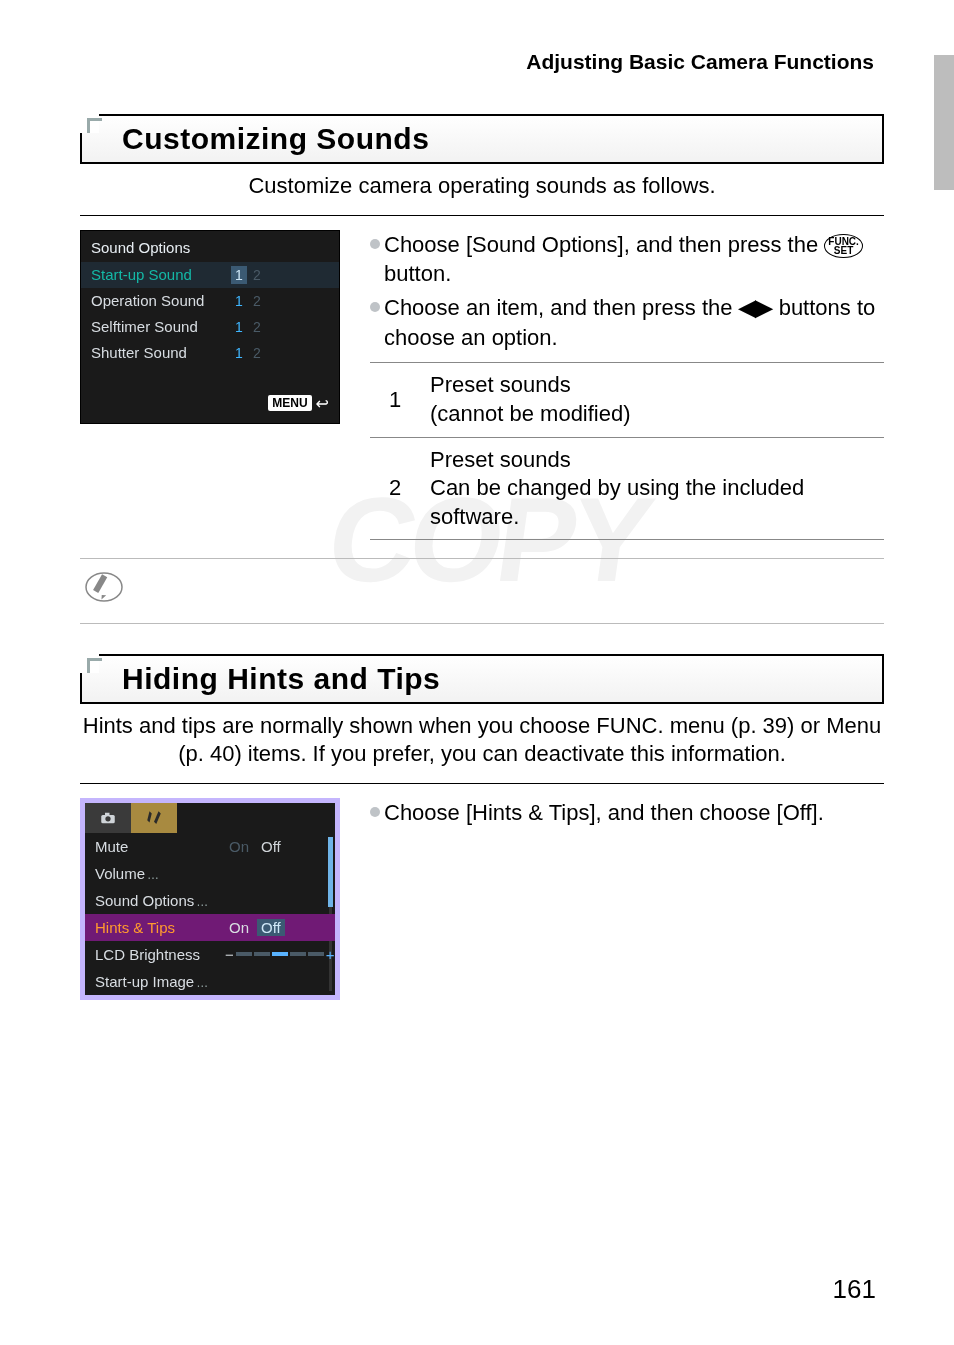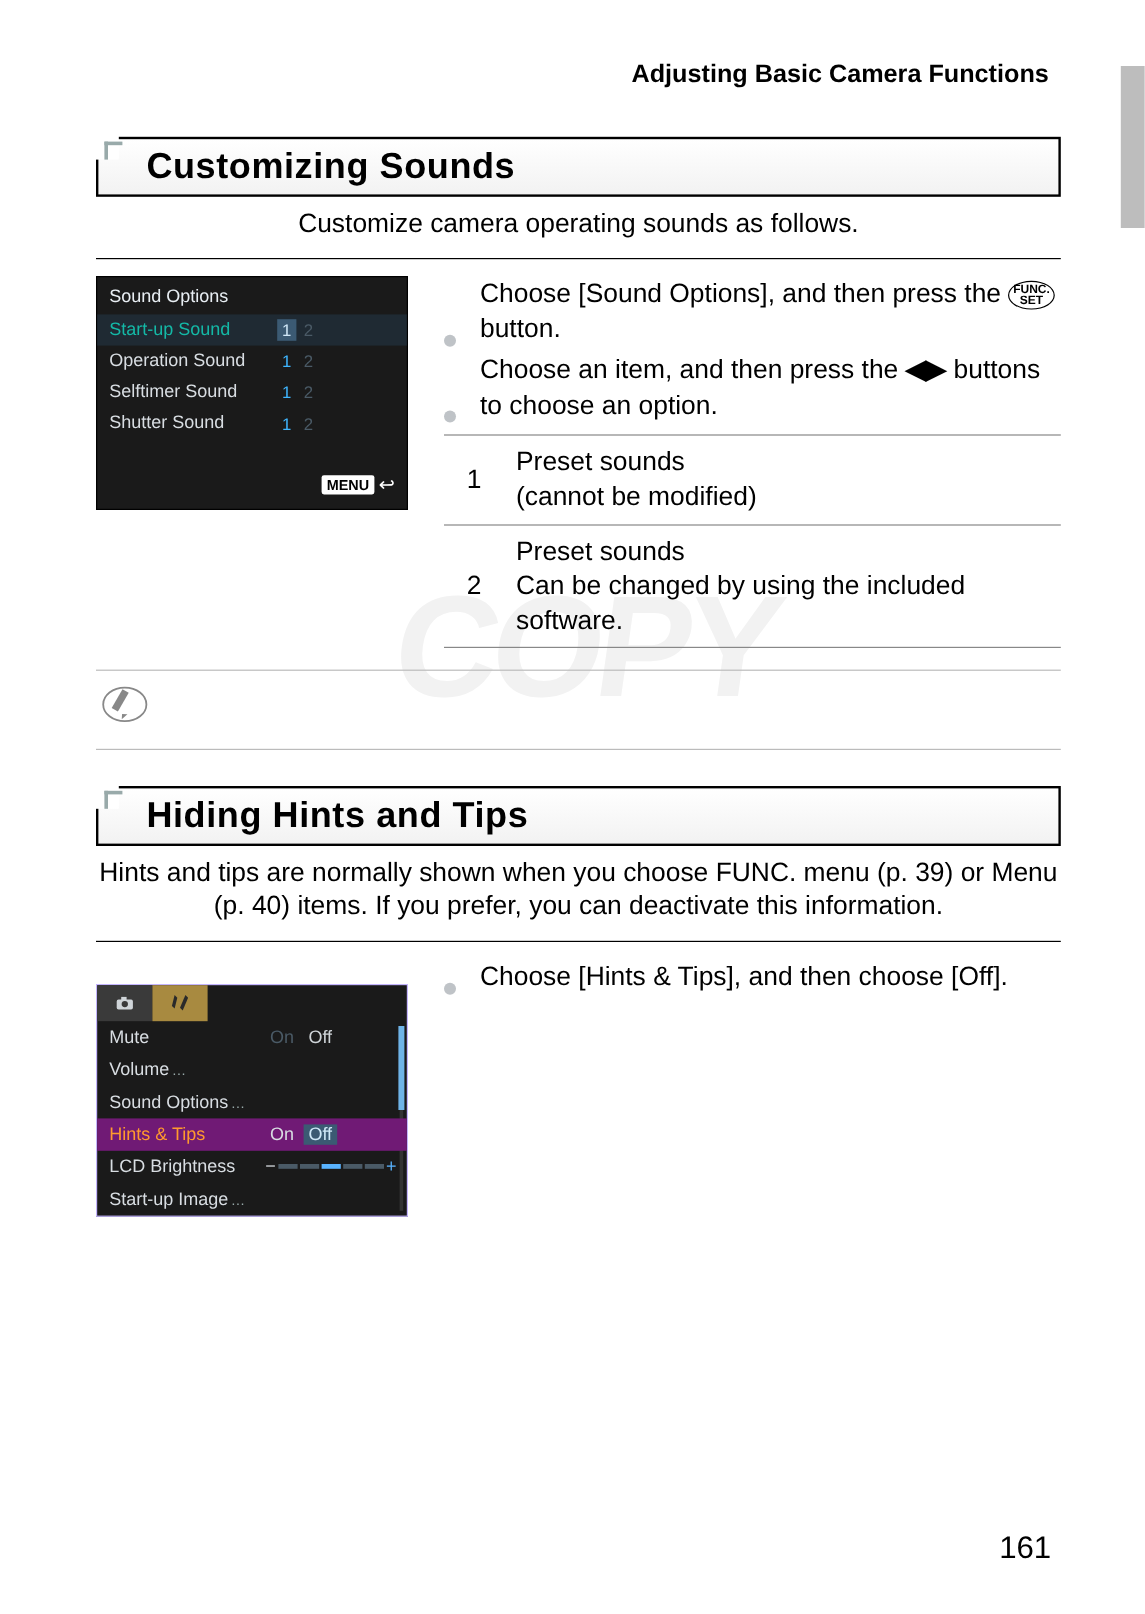--- a/index.html
+++ b/index.html
@@ -25,41 +25,41 @@
   .num { width: 16px; height: 18px; text-align: center; line-height:18px; color:#4a5a66; }
   .num.sel { background:#3b5a73; color:#cfe7f7; }
   .num.hot { color:#3fb6ff; }
   .cam .hi { color:#14b8a6; }
   .cam .hi-row { background:#1f2a33; }
   .cam .menuback { display:flex; justify-content:flex-end; align-items:center; padding:10px 10px 10px; margin-top:18px;}
   .cam .menu-badge { background:#fff; color:#000; font-weight:bold; font-size:12px; padding:1px 4px; border-radius:2px; margin-right:4px;}
   .cam .back-arrow { color:#fff; font-size:16px; }
 
   .instr { flex: 1; font-size: 22px; line-height: 1.35; }
-  .bul { display: flex; gap: 20px; margin-bottom: 4px; align-items:flex-end;}
+  .bul { display: flex; gap: 4px; margin-bottom: 4px; align-items:flex-start;}
   .bul .dot { width: 10px; height: 10px; border-radius: 50%; background: #bfc3c7; margin-top: 9px; flex: 0 0 10px; }
   .bul .txt { flex: 1; }
   .func-icon { display:inline-block; border:1.5px solid #000; border-radius:50%; font-size:10px; line-height:9px; padding:2px 3px; vertical-align:middle; text-align:center; font-weight:bold;}
   .func-icon span{display:block;}
   .lr-icon { display:inline-block; font-weight:bold; }
 
   table.opts { width: 100%; border-collapse: collapse; font-size: 22px; margin-top: 10px;}
   table.opts td { border-top: 1px solid #888; border-bottom: 1px solid #888; padding: 8px 10px; vertical-align: middle; line-height:1.3;}
   table.opts td.n { width: 50px; text-align: center; }
 
   
   .note { display:flex; gap:18px; align-items:flex-start; border:1px solid #bbb; border-left:none; border-right:none; padding:8px 4px; margin:18px 0 30px 0; font-size:21px; line-height:1.35;}
   .note .pencil { width:40px; flex:0 0 40px; }
   .note .pencil svg { width:40px; height:40px; }
   .note .ntxt { flex:1; }
   .note .ntxt .ndot { color:#9aa; margin-right:6px;}
   .hs-icon { display:inline-block; font-size:15px; border:0; padding:0 2px; vertical-align:baseline;}
 
   
-  .cam2 { width:260px; background:#1a1a1a; color:#d8dde2; font-size:15px; border:1px solid #c4b5fd;margin-top:21px;}
+  .cam2 { width:260px; background:#1a1a1a; color:#d8dde2; font-size:15px; border:5px solid #c4b5fd;}
   .cam2 .tabs { display:flex; height:30px; }
   .cam2 .tab { width:46px; display:flex; align-items:center; justify-content:center; background:#3a3a3a;}
   .cam2 .tab.cur { background:#a88a40; }
   .cam2 .tab svg{ width:18px; height:18px;}
   .cam2 .mrow { display:flex; align-items:center; padding:5px 10px; position:relative;}
   .cam2 .mlbl { flex:0 0 130px;}
   .cam2 .mrow.hi { background:#701a75;}
   .cam2 .mrow.hi .mlbl{ color:#ff9a2e;}
   .cam2 .toggle { display:flex; gap:4px; align-items:center;}
   .cam2 .tg { padding:0 4px; }

